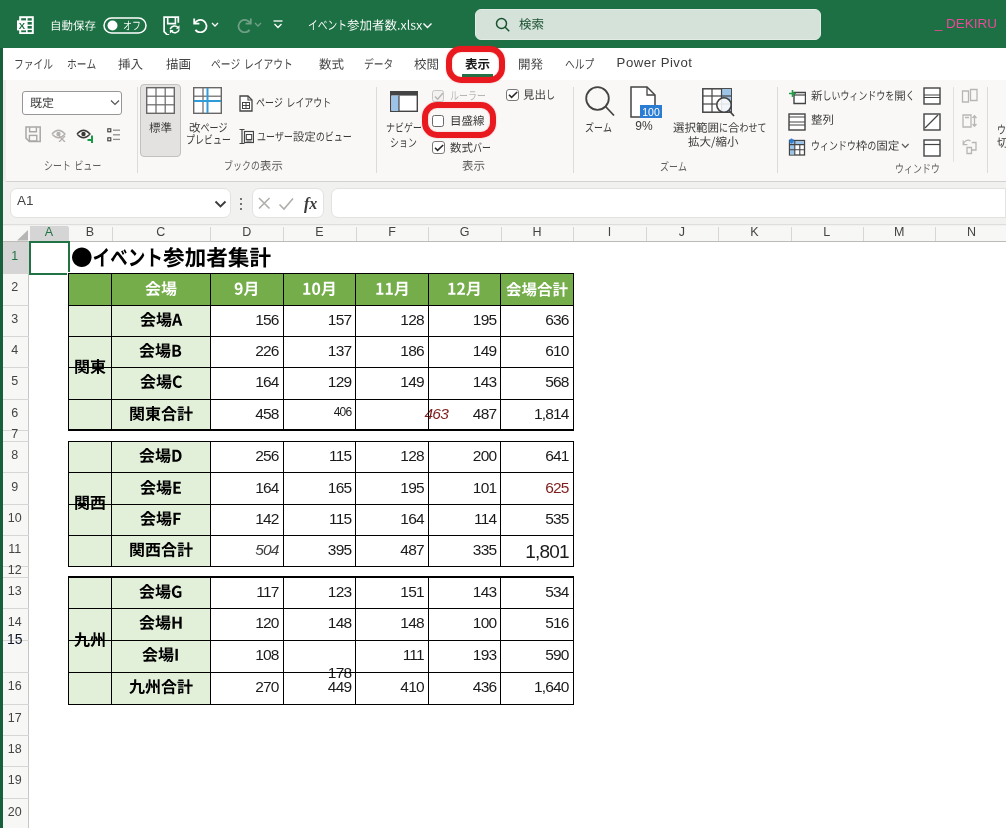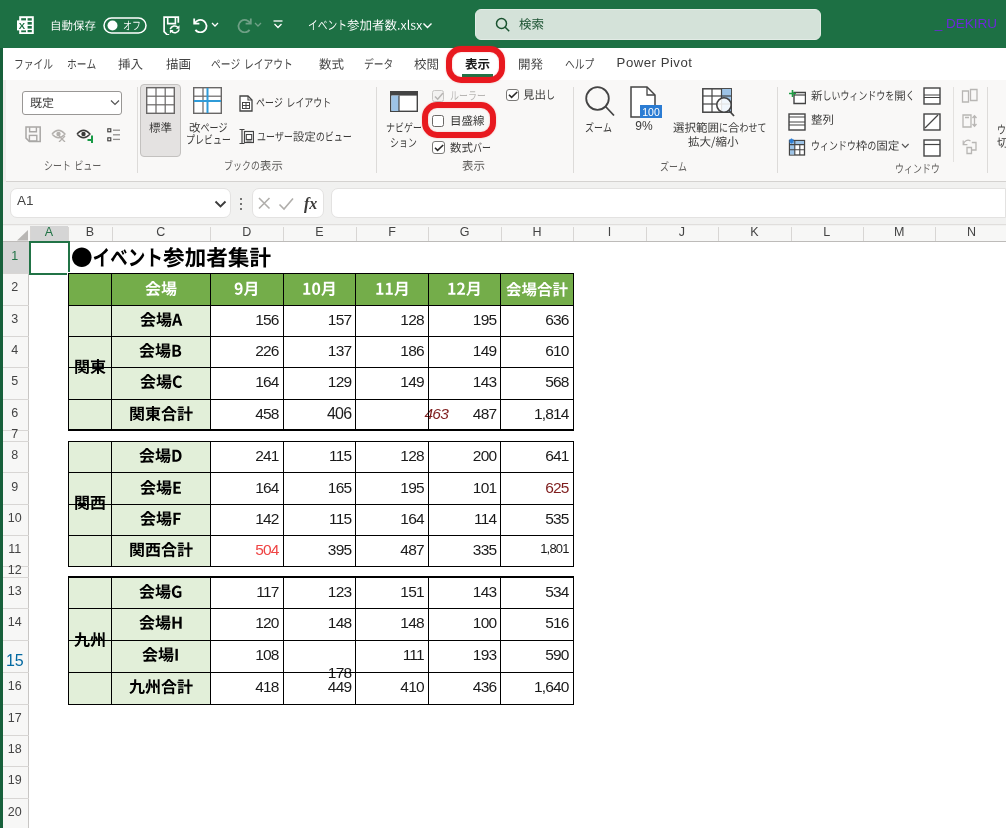--- a/index.html
+++ b/index.html
@@ -218,21 +218,21 @@
 <svg style="position:absolute;left:495.0px;top:16.5px;" width="16" height="16" viewBox="0 0 16 16">
 <circle cx="6.5" cy="6.5" r="5" fill="none" stroke="#19522f" stroke-width="1.5"></circle>
 <line x1="10.2" y1="10.2" x2="14.2" y2="14.2" stroke="#19522f" stroke-width="1.5"></line>
 </svg>
 <svg style="position:absolute;left:519.0px;top:18.2px;overflow:visible" width="26" height="14">
       <g fill="#1a5130" transform="translate(0,10.69) scale(0.01250,-0.01250)">
         <use href="#q18" x="0"></use>
         <use href="#q19" x="1000"></use>
       </g>
     </svg>
-<div style="position:absolute;left:997.0px;top:15.8px;font-size:13.5px;color:#6d28d9;white-space:pre;transform:translate(-100%);">_ DEKIRU</div>
+<div style="position:absolute;left:997.0px;top:15.8px;font-size:13.5px;color:#ec4899;white-space:pre;transform:translate(-100%);">_ DEKIRU</div>
 <div style="position:absolute;left:0.0px;top:48.0px;width:1006.0px;height:32.0px;background:#fff"></div>
 <svg style="position:absolute;left:13.6px;top:58.2px;overflow:visible" width="40" height="14">
       <g fill="#444" transform="translate(0,10.69) scale(0.01250,-0.01250)">
         <use href="#q5" transform="translate(0 0) scale(0.78 1)"></use>
         <use href="#q20" transform="translate(780 0) scale(0.78 1)"></use>
         <use href="#q6" transform="translate(1560 0) scale(0.78 1)"></use>
         <use href="#q21" transform="translate(2340 0) scale(0.78 1)"></use>
       </g>
     </svg>
 <svg style="position:absolute;left:67.3px;top:58.2px;overflow:visible" width="30" height="14">
@@ -748,21 +748,21 @@
 <div style="position:absolute;left:14.8px;top:510.9px;font-size:12.5px;color:#444;white-space:pre;transform:translate(-50%);">10</div>
 <div style="position:absolute;left:0.0px;top:535.1px;width:29.0px;height:1.0px;background:#d8d6d4"></div>
 <div style="position:absolute;left:14.8px;top:542.0px;font-size:12.5px;color:#444;white-space:pre;transform:translate(-50%);">11</div>
 <div style="position:absolute;left:0.0px;top:566.0px;width:29.0px;height:1.0px;background:#d8d6d4"></div>
 <div style="position:absolute;left:14.8px;top:562.8px;font-size:12.5px;color:#444;white-space:pre;transform:translate(-50%);">12</div>
 <div style="position:absolute;left:0.0px;top:576.5px;width:29.0px;height:1.0px;background:#d8d6d4"></div>
 <div style="position:absolute;left:14.8px;top:583.8px;font-size:12.5px;color:#444;white-space:pre;transform:translate(-50%);">13</div>
 <div style="position:absolute;left:0.0px;top:608.0px;width:29.0px;height:1.0px;background:#d8d6d4"></div>
 <div style="position:absolute;left:14.8px;top:615.2px;font-size:12.5px;color:#444;white-space:pre;transform:translate(-50%);">14</div>
 <div style="position:absolute;left:0.0px;top:639.5px;width:29.0px;height:1.0px;background:#d8d6d4"></div>
-<div style="position:absolute;left:14.8px;top:652px;font-size:16px;color:#0369a1;white-space:pre;transform:translate(-50%);">15</div>
+<div style="position:absolute;left:14.8px;top:631px;font-size:14px;color:#0f172a;white-space:pre;transform:translate(-50%);">15</div>
 <div style="position:absolute;left:0.0px;top:672.1px;width:29.0px;height:1.0px;background:#d8d6d4"></div>
 <div style="position:absolute;left:14.8px;top:679.4px;font-size:12.5px;color:#444;white-space:pre;transform:translate(-50%);">16</div>
 <div style="position:absolute;left:0.0px;top:703.7px;width:29.0px;height:1.0px;background:#d8d6d4"></div>
 <div style="position:absolute;left:14.8px;top:710.8px;font-size:12.5px;color:#444;white-space:pre;transform:translate(-50%);">17</div>
 <div style="position:absolute;left:0.0px;top:734.8px;width:29.0px;height:1.0px;background:#d8d6d4"></div>
 <div style="position:absolute;left:14.8px;top:741.9px;font-size:12.5px;color:#444;white-space:pre;transform:translate(-50%);">18</div>
 <div style="position:absolute;left:0.0px;top:766.0px;width:29.0px;height:1.0px;background:#d8d6d4"></div>
 <div style="position:absolute;left:14.8px;top:773.2px;font-size:12.5px;color:#444;white-space:pre;transform:translate(-50%);">19</div>
 <div style="position:absolute;left:0.0px;top:797.5px;width:29.0px;height:1.0px;background:#d8d6d4"></div>
 <div style="position:absolute;left:14.8px;top:804.8px;font-size:12.5px;color:#444;white-space:pre;transform:translate(-50%);">20</div>
@@ -871,21 +871,21 @@
 <div style="position:absolute;left:568.7px;top:373.4px;font-size:15.5px;color:#1a1a1a;white-space:pre;transform:translate(-100%);letter-spacing:-0.8px;">568</div>
 <svg style="position:absolute;left:128.8px;top:405.5px;overflow:visible" width="65" height="18">
       <g fill="#000" transform="translate(0,13.68) scale(0.01600,-0.01600)">
         <use href="#q117" x="0"></use>
         <use href="#q118" x="1000"></use>
         <use href="#q116" x="2000"></use>
         <use href="#q108" x="3000"></use>
       </g>
     </svg>
 <div style="position:absolute;left:278.6px;top:404.5px;font-size:15.5px;color:#1a1a1a;white-space:pre;transform:translate(-100%);letter-spacing:-0.8px;">458</div>
-<div style="position:absolute;left:351.3px;top:404.5px;font-size:16px;color:#1a1a1a;white-space:pre;transform:translate(-100%);letter-spacing:-0.8px;">406</div>
+<div style="position:absolute;left:351.3px;top:404.5px;font-size:12px;color:#1a1a1a;white-space:pre;transform:translate(-100%);letter-spacing:-0.8px;">406</div>
 <div style="position:absolute;left:448px;top:404.5px;font-size:15.5px;color:#7f1d1d;white-space:pre;transform:translate(-100%);letter-spacing:-0.8px;font-style:italic;">463</div>
 <div style="position:absolute;left:496.3px;top:404.5px;font-size:15.5px;color:#1a1a1a;white-space:pre;transform:translate(-100%);letter-spacing:-0.8px;">487</div>
 <div style="position:absolute;left:568.7px;top:404.5px;font-size:15.5px;color:#1a1a1a;white-space:pre;transform:translate(-100%);letter-spacing:-0.8px;">1,814</div>
 <div style="position:absolute;left:67.6px;top:272.9px;width:506.4px;height:1.3px;background:#000"></div>
 <div style="position:absolute;left:67.6px;top:304.5px;width:506.4px;height:1.0px;background:#000"></div>
 <div style="position:absolute;left:67.6px;top:335.8px;width:506.4px;height:1.0px;background:#000"></div>
 <div style="position:absolute;left:67.6px;top:367.2px;width:506.4px;height:1.0px;background:#000"></div>
 <div style="position:absolute;left:67.6px;top:398.5px;width:506.4px;height:1.0px;background:#000"></div>
 <div style="position:absolute;left:67.6px;top:429.4px;width:506.4px;height:1.3px;background:#000"></div>
 <div style="position:absolute;left:67.6px;top:273.5px;width:1.3px;height:156.5px;background:#000"></div>
@@ -903,21 +903,21 @@
         <use href="#q122" x="1000"></use>
       </g>
     </svg>
 <svg style="position:absolute;left:139.1px;top:448.1px;overflow:visible" width="44" height="18">
       <g fill="#000" transform="translate(0,13.68) scale(0.01600,-0.01600)">
         <use href="#q109" x="0"></use>
         <use href="#q110" x="1000"></use>
         <use href="#q123" x="2000"></use>
       </g>
     </svg>
-<div style="position:absolute;left:278.6px;top:447.1px;font-size:15.5px;color:#1a1a1a;white-space:pre;transform:translate(-100%);letter-spacing:-0.8px;">241</div>
+<div style="position:absolute;left:278.6px;top:447.1px;font-size:15.5px;color:#1a1a1a;white-space:pre;transform:translate(-100%);letter-spacing:-0.8px;">256</div>
 <div style="position:absolute;left:351.3px;top:447.1px;font-size:15.5px;color:#1a1a1a;white-space:pre;transform:translate(-100%);letter-spacing:-0.8px;">115</div>
 <div style="position:absolute;left:423.8px;top:447.1px;font-size:15.5px;color:#1a1a1a;white-space:pre;transform:translate(-100%);letter-spacing:-0.8px;">128</div>
 <div style="position:absolute;left:496.3px;top:447.1px;font-size:15.5px;color:#1a1a1a;white-space:pre;transform:translate(-100%);letter-spacing:-0.8px;">200</div>
 <div style="position:absolute;left:568.7px;top:447.1px;font-size:15.5px;color:#1a1a1a;white-space:pre;transform:translate(-100%);letter-spacing:-0.8px;">641</div>
 <svg style="position:absolute;left:139.9px;top:479.5px;overflow:visible" width="43" height="18">
       <g fill="#000" transform="translate(0,13.68) scale(0.01600,-0.01600)">
         <use href="#q109" x="0"></use>
         <use href="#q110" x="1000"></use>
         <use href="#q124" x="2000"></use>
       </g>
@@ -940,25 +940,25 @@
 <div style="position:absolute;left:496.3px;top:509.9px;font-size:15.5px;color:#1a1a1a;white-space:pre;transform:translate(-100%);letter-spacing:-0.8px;">114</div>
 <div style="position:absolute;left:568.7px;top:509.9px;font-size:15.5px;color:#1a1a1a;white-space:pre;transform:translate(-100%);letter-spacing:-0.8px;">535</div>
 <svg style="position:absolute;left:128.8px;top:542.0px;overflow:visible" width="65" height="18">
       <g fill="#000" transform="translate(0,13.68) scale(0.01600,-0.01600)">
         <use href="#q117" x="0"></use>
         <use href="#q122" x="1000"></use>
         <use href="#q116" x="2000"></use>
         <use href="#q108" x="3000"></use>
       </g>
     </svg>
-<div style="position:absolute;left:278.6px;top:541.1px;font-size:15.5px;color:#ef4444;white-space:pre;transform:translate(-100%);letter-spacing:-0.8px;">504</div>
+<div style="position:absolute;left:278.6px;top:541.1px;font-size:15.5px;color:#404040;white-space:pre;transform:translate(-100%);letter-spacing:-0.8px;font-style:italic;">504</div>
 <div style="position:absolute;left:351.3px;top:541.1px;font-size:15.5px;color:#1a1a1a;white-space:pre;transform:translate(-100%);letter-spacing:-0.8px;">395</div>
 <div style="position:absolute;left:423.8px;top:541.1px;font-size:15.5px;color:#1a1a1a;white-space:pre;transform:translate(-100%);letter-spacing:-0.8px;">487</div>
 <div style="position:absolute;left:496.3px;top:541.1px;font-size:15.5px;color:#1a1a1a;white-space:pre;transform:translate(-100%);letter-spacing:-0.8px;">335</div>
-<div style="position:absolute;left:568.7px;top:541.1px;font-size:13px;color:#1a1a1a;white-space:pre;transform:translate(-100%);letter-spacing:-0.8px;">1,801</div>
+<div style="position:absolute;left:568.7px;top:541.1px;font-size:19px;color:#1a1a1a;white-space:pre;transform:translate(-100%);letter-spacing:-0.8px;">1,801</div>
 <div style="position:absolute;left:67.6px;top:440.8px;width:506.4px;height:1.3px;background:#000"></div>
 <div style="position:absolute;left:67.6px;top:472.3px;width:506.4px;height:1.0px;background:#000"></div>
 <div style="position:absolute;left:67.6px;top:503.7px;width:506.4px;height:1.0px;background:#000"></div>
 <div style="position:absolute;left:67.6px;top:535.1px;width:506.4px;height:1.0px;background:#000"></div>
 <div style="position:absolute;left:67.6px;top:565.9px;width:506.4px;height:1.3px;background:#000"></div>
 <div style="position:absolute;left:67.6px;top:441.4px;width:1.3px;height:125.1px;background:#000"></div>
 <div style="position:absolute;left:111.0px;top:441.4px;width:1.0px;height:125.1px;background:#000"></div>
 <div style="position:absolute;left:209.7px;top:441.4px;width:1.0px;height:125.1px;background:#000"></div>
 <div style="position:absolute;left:282.7px;top:441.4px;width:1.0px;height:125.1px;background:#000"></div>
 <div style="position:absolute;left:355.4px;top:441.4px;width:1.0px;height:125.1px;background:#000"></div>
@@ -1009,21 +1009,21 @@
 <div style="position:absolute;left:496.3px;top:646.3px;font-size:15.5px;color:#1a1a1a;white-space:pre;transform:translate(-100%);letter-spacing:-0.8px;">193</div>
 <div style="position:absolute;left:568.7px;top:646.3px;font-size:15.5px;color:#1a1a1a;white-space:pre;transform:translate(-100%);letter-spacing:-0.8px;">590</div>
 <svg style="position:absolute;left:128.8px;top:679.4px;overflow:visible" width="65" height="18">
       <g fill="#000" transform="translate(0,13.68) scale(0.01600,-0.01600)">
         <use href="#q126" x="0"></use>
         <use href="#q127" x="1000"></use>
         <use href="#q116" x="2000"></use>
         <use href="#q108" x="3000"></use>
       </g>
     </svg>
-<div style="position:absolute;left:278.6px;top:678.4px;font-size:15.5px;color:#1a1a1a;white-space:pre;transform:translate(-100%);letter-spacing:-0.8px;">418</div>
+<div style="position:absolute;left:278.6px;top:678.4px;font-size:15.5px;color:#1a1a1a;white-space:pre;transform:translate(-100%);letter-spacing:-0.8px;">270</div>
 <div style="position:absolute;left:351.3px;top:678.4px;font-size:15.5px;color:#1a1a1a;white-space:pre;transform:translate(-100%);letter-spacing:-0.8px;">449</div>
 <div style="position:absolute;left:423.8px;top:678.4px;font-size:15.5px;color:#1a1a1a;white-space:pre;transform:translate(-100%);letter-spacing:-0.8px;">410</div>
 <div style="position:absolute;left:496.3px;top:678.4px;font-size:15.5px;color:#1a1a1a;white-space:pre;transform:translate(-100%);letter-spacing:-0.8px;">436</div>
 <div style="position:absolute;left:568.7px;top:678.4px;font-size:15.5px;color:#1a1a1a;white-space:pre;transform:translate(-100%);letter-spacing:-0.8px;">1,640</div>
 <div style="position:absolute;left:67.6px;top:576.4px;width:506.4px;height:1.3px;background:#000"></div>
 <div style="position:absolute;left:67.6px;top:608.0px;width:506.4px;height:1.0px;background:#000"></div>
 <div style="position:absolute;left:67.6px;top:639.5px;width:506.4px;height:1.0px;background:#000"></div>
 <div style="position:absolute;left:67.6px;top:672.1px;width:506.4px;height:1.0px;background:#000"></div>
 <div style="position:absolute;left:67.6px;top:703.6px;width:506.4px;height:1.3px;background:#000"></div>
 <div style="position:absolute;left:67.6px;top:577.0px;width:1.3px;height:127.2px;background:#000"></div>

